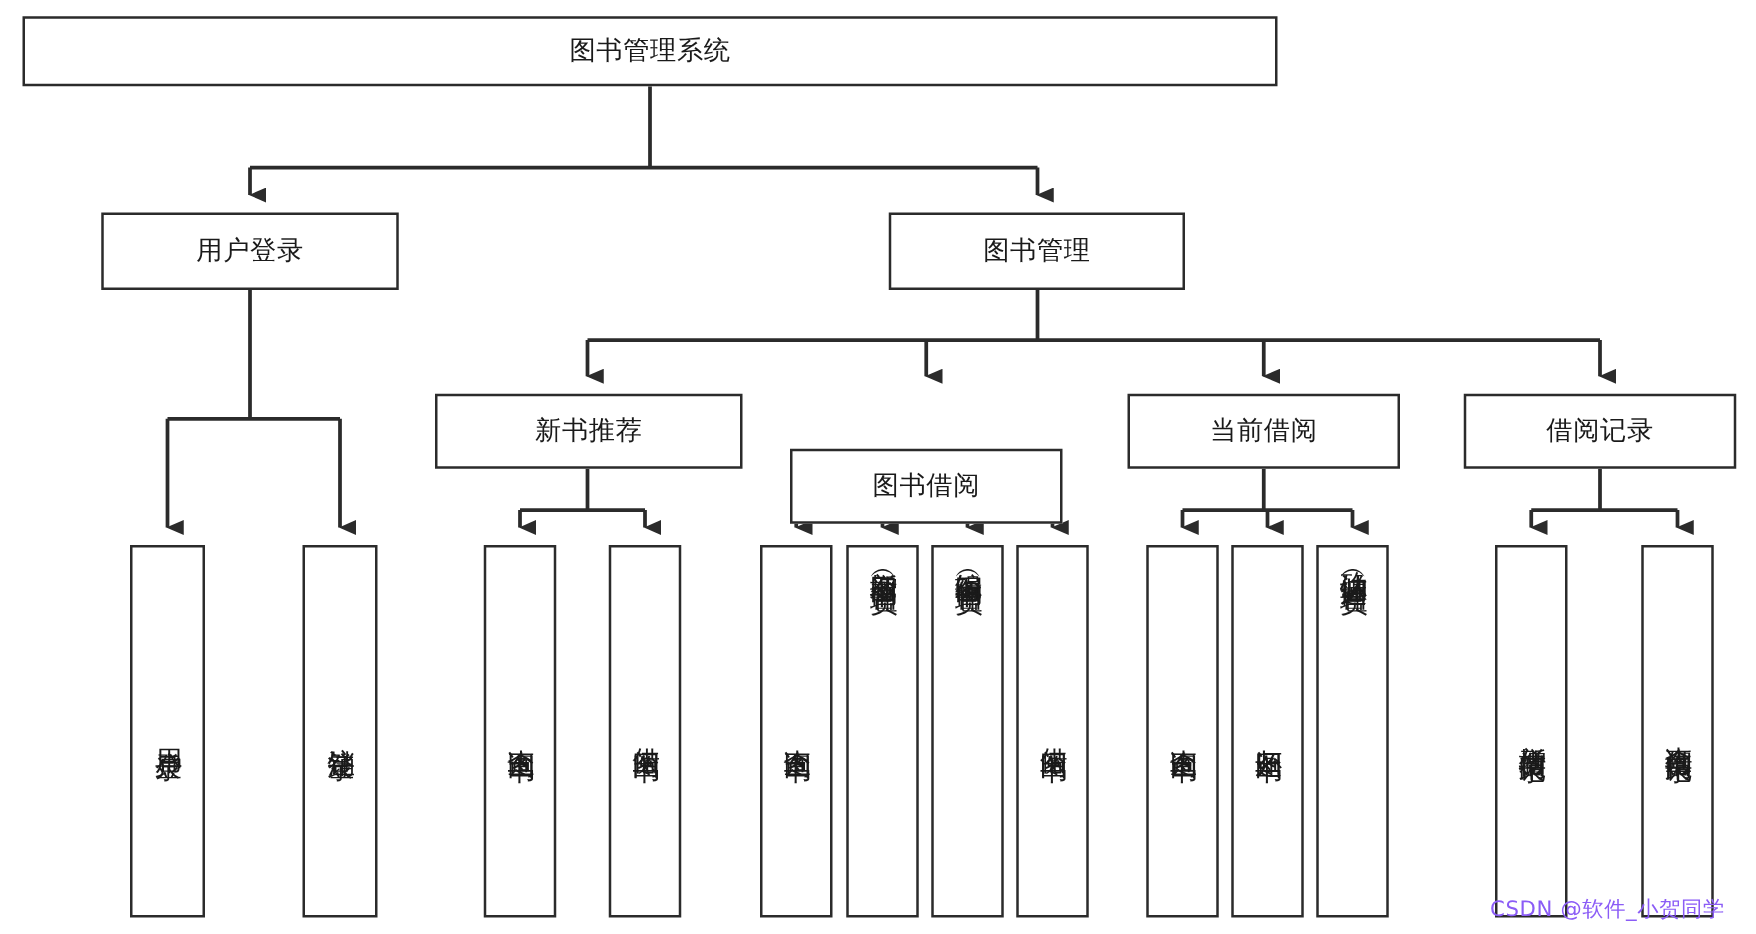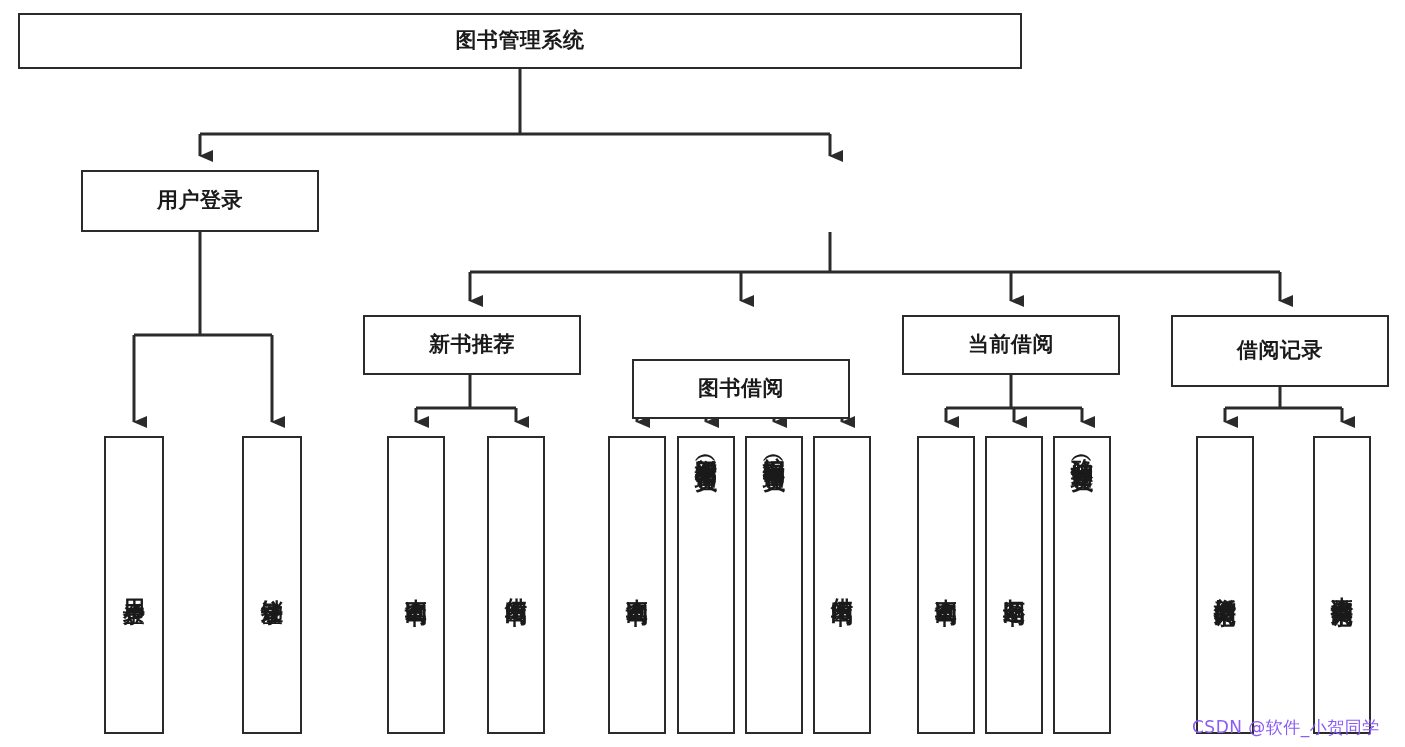--- a/index.html
+++ b/index.html
@@ -33,21 +33,20 @@
     align-items: center;
     justify-content: center;
   }
   .node-label {
     color: #1a1a1a;
     font-size: 21px;
     line-height: 1.12;
     letter-spacing: 0.5px;
     white-space: pre;
     text-align: center;
-    font-weight: bold;
   }
   .node-box.vertical {
     align-items: center;
     justify-content: center;
   }
   .node-box.vertical .node-label {
     writing-mode: vertical-rl;
     text-orientation: upright;
     font-size: 22px;
     letter-spacing: 2px;
@@ -127,31 +126,34 @@
     </g>
   </svg>
 
   <div class="node-box" style="left: 18px; top: 13px; width: 1004px; height: 56px;">
     <span class="node-label">图书管理系统</span>
   </div>
 
   <div class="node-box" style="left: 81px; top: 170px; width: 238px; height: 62px;">
     <span class="node-label">用户登录</span>
   </div>
+  <div class="node-box" style="left: 711px; top: 170px; width: 237px; height: 62px;">
+    <span class="node-label">图书管理</span>
+  </div>
 
-  <div class="node-box" style="left: 363px; top: 315px; width: 218px; height: 60px;">
+  <div class="node-box" style="left: 348px; top: 315px; width: 246px; height: 60px;">
     <span class="node-label">新书推荐</span>
   </div>
   <div class="node-box" style="left: 632px; top: 315px; width: 218px; height: 60px; margin-top: 44px;">
     <span class="node-label">图书借阅</span>
   </div>
   <div class="node-box" style="left: 902px; top: 315px; width: 218px; height: 60px;">
     <span class="node-label">当前借阅</span>
   </div>
-  <div class="node-box" style="left: 1171px; top: 315px; width: 218px; height: 72px;">
+  <div class="node-box" style="left: 1171px; top: 315px; width: 218px; height: 60px;">
     <span class="node-label">借阅记录</span>
   </div>
 
   <div class="node-box vertical" style="left: 104px; top: 436px; width: 60px; height: 298px;">
     <span class="node-label">用户登录</span>
   </div>
   <div class="node-box vertical" style="left: 242px; top: 436px; width: 60px; height: 298px;">
     <span class="node-label">注销登录</span>
   </div>
   <div class="node-box vertical" style="left: 387px; top: 436px; width: 58px; height: 298px;">

